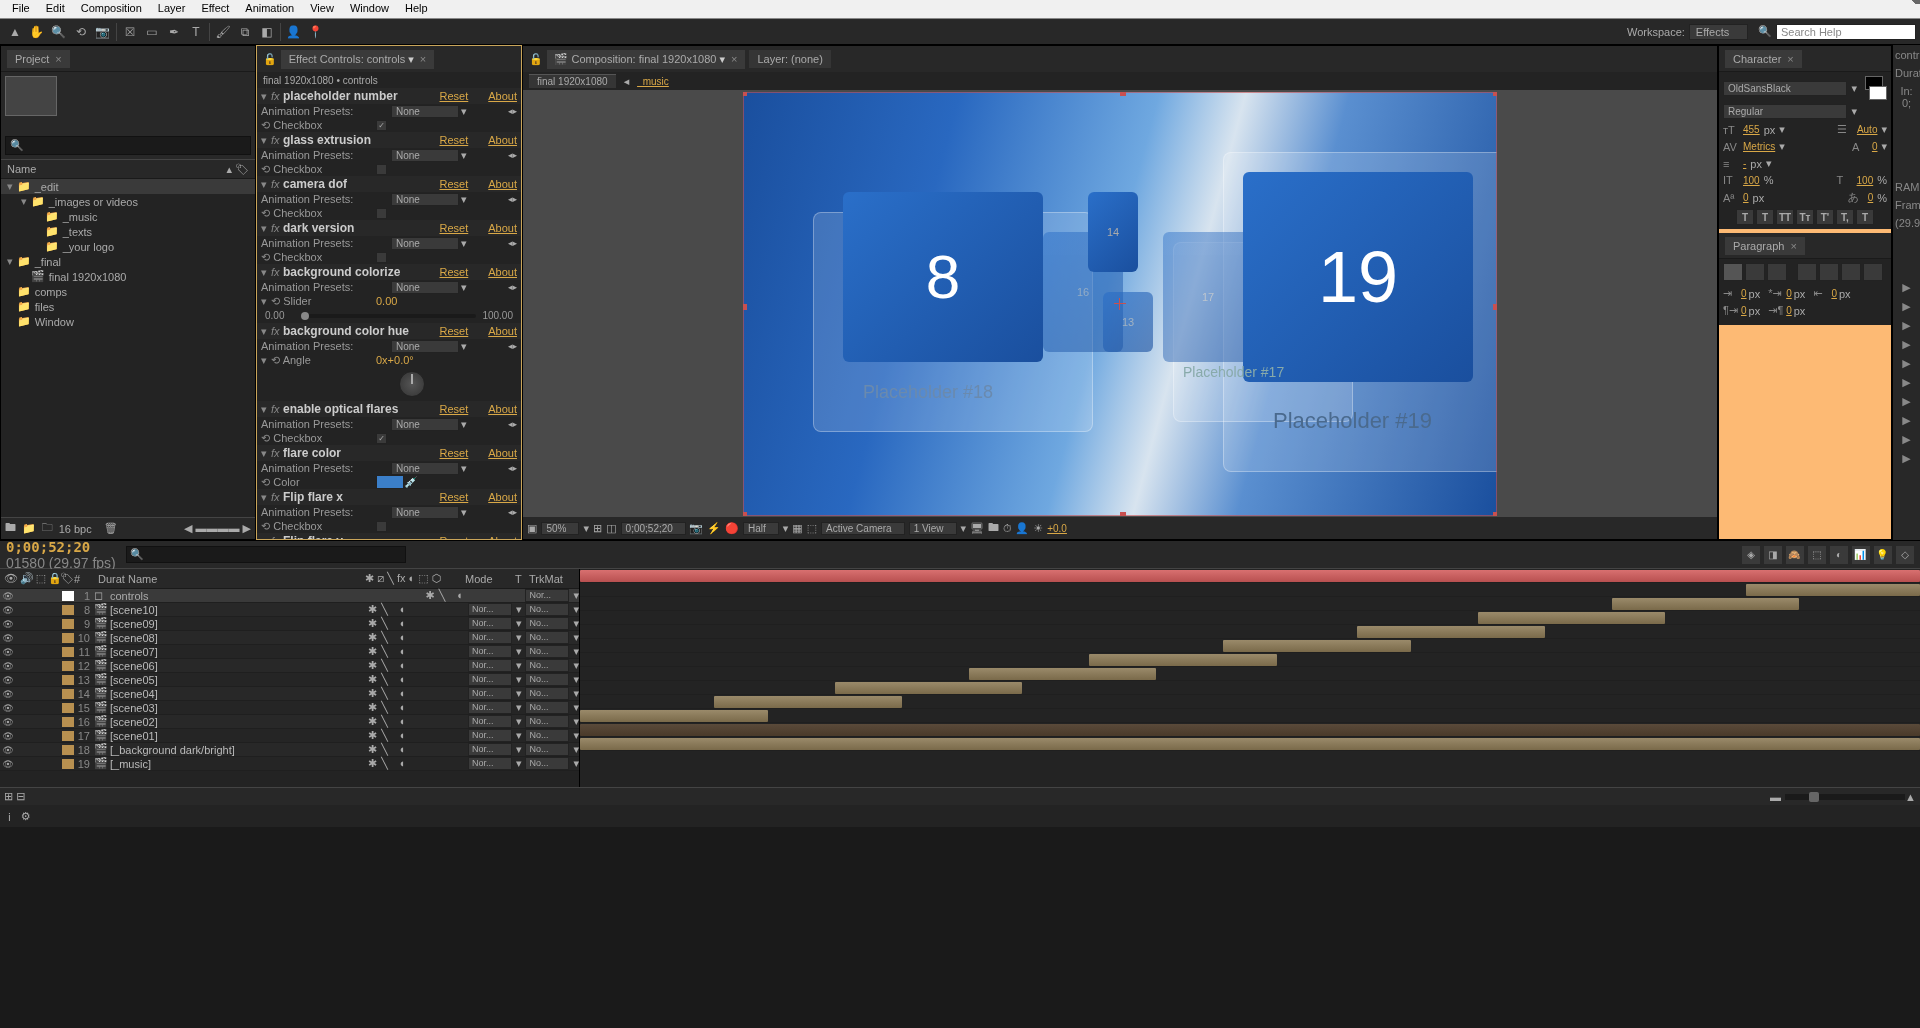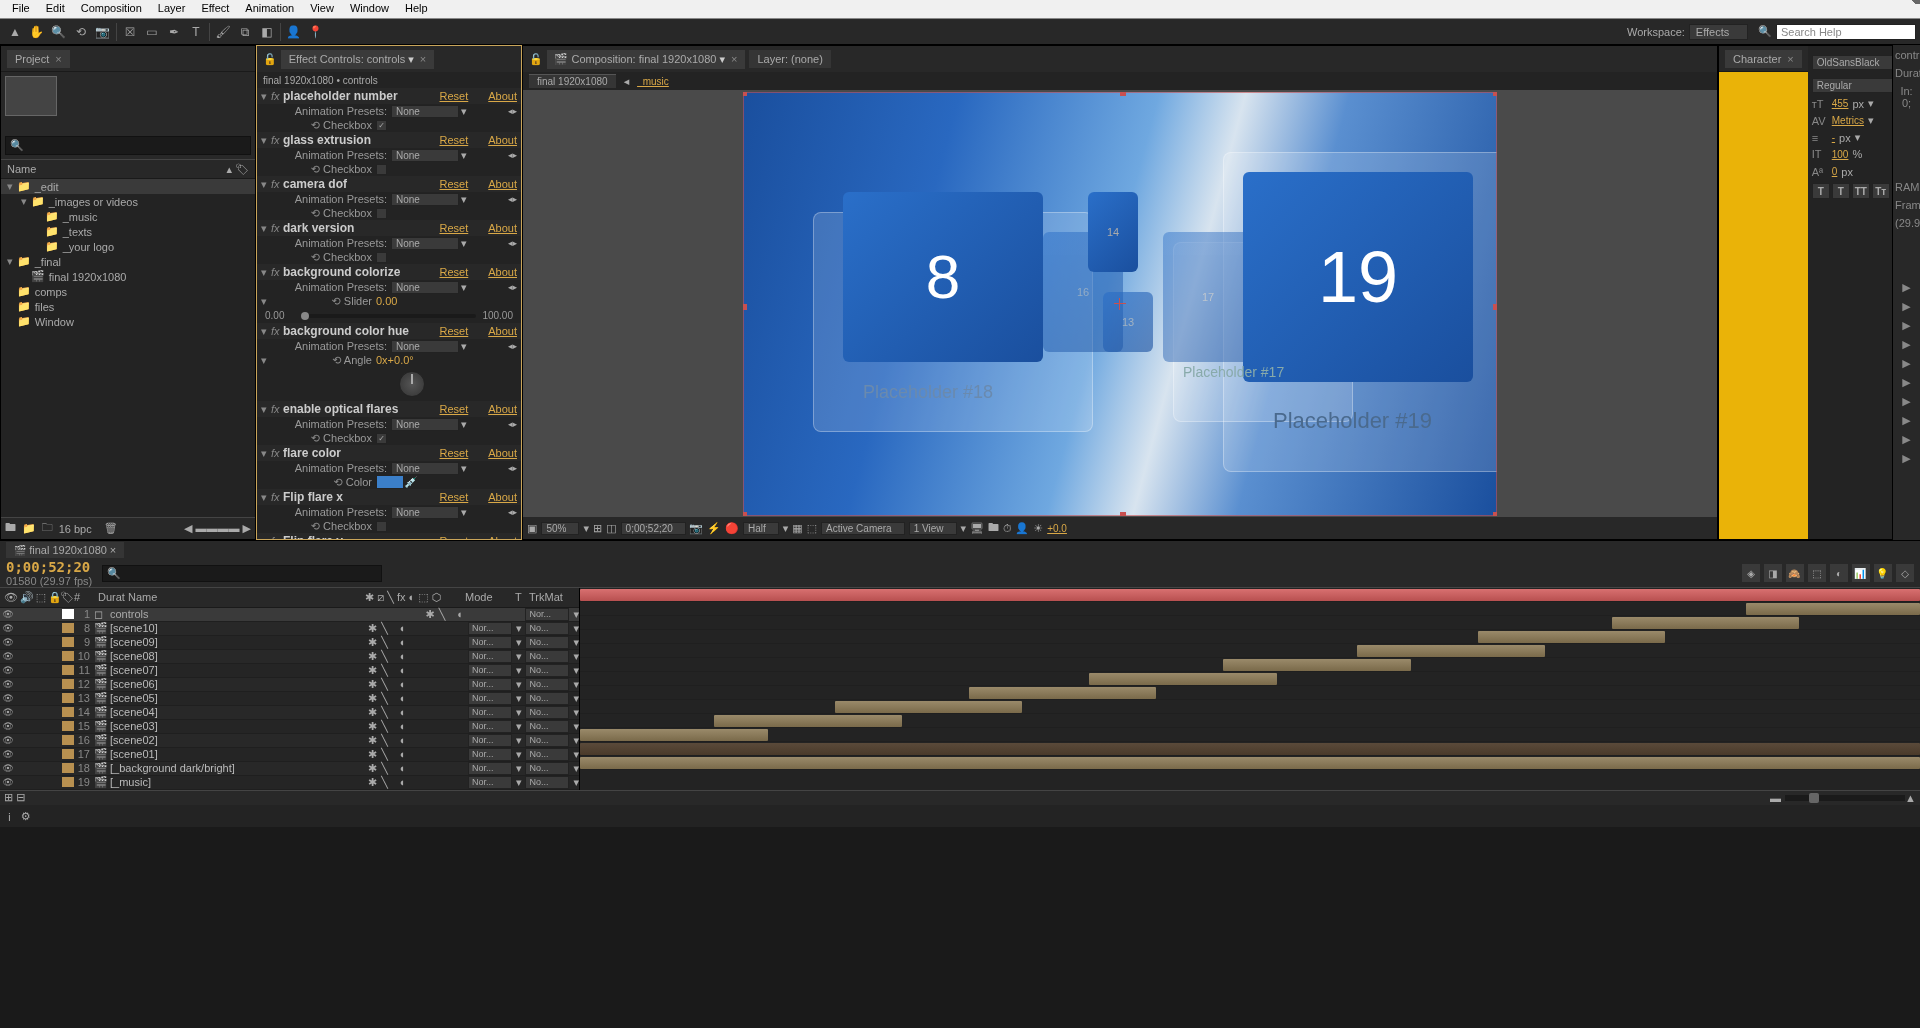--- a/index.html
+++ b/index.html
@@ -37,21 +37,21 @@
 .effects-sub{height:16px;background:#232323;padding:0 6px;font-size:10px;display:flex;align-items:center}
 .effects-body{flex:1;background:#232323;overflow:hidden}
 .fx-group{border-bottom:0}
 .fx-title-row{height:16px;display:flex;align-items:center;background:#282828;padding:0 4px}
 .fx-arrow{width:10px;color:#888}
 .fx-icon{width:12px;color:#888;font-style:italic}
 .fx-name{flex:1;color:#ccc;font-size:12px;font-weight:bold}
 .fx-reset{color:#d9a847;text-decoration:underline;margin-right:20px;cursor:pointer}
 .fx-about{color:#d9a847;text-decoration:underline;cursor:pointer}
 .fx-prop{height:14px;display:flex;align-items:center;padding:0 4px;font-size:10px}
-.fx-prop-label{width:130px;text-align:right;padding-right:4px;color:#999}
+.fx-prop-label{width:130px;text-align:left;padding-right:4px;color:#999}
 .fx-prop-val{color:#d9a847}
 .fx-dd{background:#3a3a3a;border:1px solid #222;padding:0 14px 0 4px;font-size:10px;width:68px;position:relative;color:#aaa}
 .fx-checkbox{width:11px;height:11px;background:#3a3a3a;border:1px solid #222;display:inline-flex;align-items:center;justify-content:center;font-size:8px}
 .fx-slider-row{display:flex;align-items:center;padding:2px 8px}
 .fx-slider-min{font-size:10px;color:#999;width:30px}
 .fx-slider-track{flex:1;height:4px;background:#1a1a1a;border-radius:2px;margin:0 6px;position:relative}
 .fx-slider-thumb{width:8px;height:8px;background:#888;border-radius:50%;position:absolute;top:-2px;left:0}
 .fx-slider-max{font-size:10px;color:#999}
 .fx-dial{width:26px;height:26px;background:radial-gradient(#555,#333);border-radius:50%;margin:4px 0 4px 142px;border:1px solid #222;position:relative}
 .fx-dial::after{content:'';position:absolute;top:2px;left:11px;width:2px;height:10px;background:#aaa}
@@ -72,21 +72,21 @@
 .comp-anchor::after{top:0;bottom:0;left:5px;width:1px}
 
 .glass-card{position:absolute;background:rgba(255,255,255,0.15);border:1px solid rgba(255,255,255,0.3);border-radius:8px}
 .blue-card{position:absolute;background:linear-gradient(135deg,#2a6fc9,#1a4f9e);border-radius:6px;display:flex;align-items:center;justify-content:center;color:#fff;font-weight:300}
 .card-num{font-size:62px;color:#fff;font-weight:300}
 .card-label{position:absolute;color:#6a8aae;font-size:18px;font-weight:300}
 
 .comp-footer{height:22px;background:#282828;display:flex;align-items:center;padding:0 4px;gap:4px;font-size:10px}
 .comp-dd{background:#3a3a3a;border:1px solid #222;padding:0 12px 0 4px;font-size:10px}
 
-.right-panels{width:174px;background:#eab308;border:1px solid #000;display:flex;flex-direction:row}
+.right-panels{width:174px;background:#fdba74;border:1px solid #000;display:flex;flex-direction:column}
 .char-body{padding:4px;background:#232323}
 .char-row{display:flex;align-items:center;gap:4px;margin-bottom:4px}
 .char-dd{background:#3a3a3a;border:1px solid #222;padding:1px 4px;flex:1;font-size:10px}
 .char-val{color:#d9a847;text-decoration:underline;font-size:10px}
 .char-icon{width:16px;color:#888;font-size:11px}
 .color-swatches{display:flex;flex-direction:column;margin-left:4px}
 .swatch-b{width:18px;height:14px;background:#000;border:1px solid #666}
 .swatch-w{width:18px;height:14px;background:#fff;border:1px solid #666;margin-top:-4px;margin-left:4px}
 .char-btn-row{display:flex;gap:2px;justify-content:center;margin-top:4px}
 .char-btn{width:18px;height:16px;background:#3a3a3a;border:1px solid #222;display:flex;align-items:center;justify-content:center;font-size:10px;font-weight:bold}
@@ -98,21 +98,21 @@
 .para-val{display:flex;align-items:center;gap:2px}
 
 .right-edge{width:28px;background:#282828;border-left:1px solid #000;padding:4px 2px;font-size:9px}
 .right-edge div{margin-bottom:6px;color:#888;text-align:center}
 
 .timeline-panel{height:265px;background:#282828;border-top:1px solid #000;display:flex;flex-direction:column}
 .tl-header{height:22px;display:flex;align-items:center;padding:0 6px}
 .tl-header-tab{background:#353535;padding:2px 8px;font-size:10px}
 .tl-controls{height:28px;display:flex;align-items:center;padding:0 6px;border-bottom:1px solid #444}
 .timecode{color:#d9a847;font-size:14px;font-family:monospace;font-weight:bold}
-.timecode-sub{color:#888;font-size:11px;display:block}
+.timecode-sub{color:#888;font-size:14px;display:block}
 .tl-search{background:#1a1a1a;border:1px solid #111;padding:1px 4px;margin-left:10px;width:280px}
 .tl-icons{margin-left:auto;display:flex;gap:4px}
 .tl-icon{width:18px;height:18px;background:#3a3a3a;display:flex;align-items:center;justify-content:center;font-size:10px}
 
 .tl-body{flex:1;display:flex}
 .tl-layers{width:580px;background:#232323;border-right:1px solid #000}
 .tl-ruler-area{flex:1;background:#232323;position:relative}
 .tl-cols{height:20px;display:flex;align-items:center;background:#282828;border-bottom:1px solid #1a1a1a;font-size:9px}
 .tl-col-icons{width:60px;display:flex;gap:2px;padding-left:4px}
 .layer-row{height:14px;display:flex;align-items:center;background:#282828;border-bottom:1px solid #1f1f1f;font-size:10px}
@@ -694,24 +694,20 @@
       <div>▶</div>
       <div>▶</div>
       <div>▶</div>
       <div>▶</div>
       <div>▶</div>
       <div>▶</div>
   </div>
 </div>
 
 <div class="timeline-panel">
-  <div class="tl-header">
-    <div class="tl-header-tab">🎬 <span>final 1920x1080</span> <span class="close-x">×</span></div>
-    <div style="margin-left:auto" class="flyout"></div>
-  </div>
   <div class="tl-controls">
     <div>
       <span class="timecode">0;00;52;20</span>
       <span class="timecode-sub">01580 (29.97 fps)</span>
     </div>
     <div class="tl-search">🔍</div>
     <div class="tl-icons">
       <div class="tl-icon">◈</div>
       <div class="tl-icon">◨</div>
       <div class="tl-icon">🙈</div>

